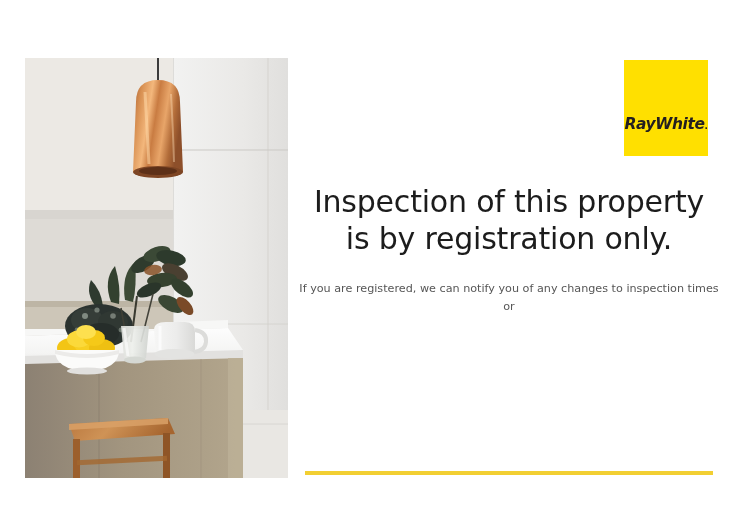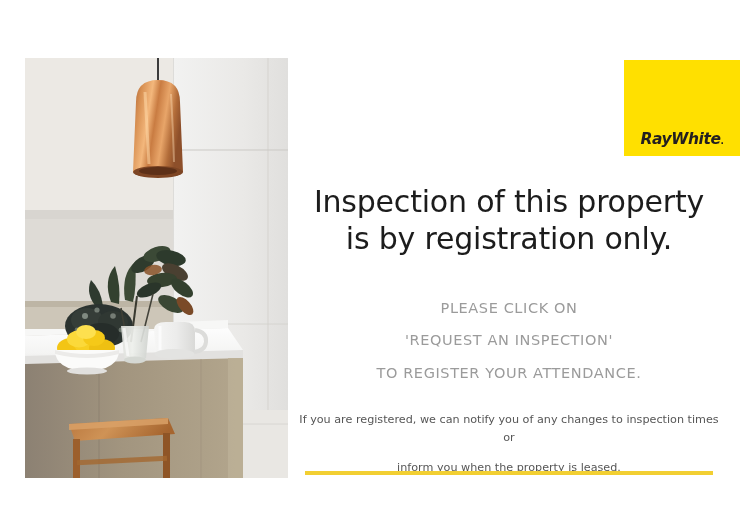--- a/index.html
+++ b/index.html
@@ -30,27 +30,27 @@
     overflow: hidden;
     background: #d7d4cf;
   }
   .photo svg { display: block; width: 100%; height: 100%; }
 
   
   .logo {
     position: absolute;
     left: 624px;
     top: 60px;
-    width: 116px;
+    width: 84px;
     height: 96px;
     background: #ffe000;
     display: flex;
     align-items: flex-end;
     justify-content: center;
-    padding-bottom: 9px;
+    padding-bottom: 24px;
     box-sizing: border-box;
   }
   .logo-word {
     font-family: "DejaVu Sans", sans-serif;
     font-size: 15.5px;
     font-weight: 700;
     font-style: italic;
     color: #231f20;
     letter-spacing: -0.4px;
     white-space: nowrap;
@@ -265,28 +265,22 @@
     <span class="logo-word"><span>RayWhite</span><span class="tm">.</span></span>
   </div>
 
   <div class="content">
 
     <h1 class="headline">
       <span class="ln">Inspection of this property</span>
       <span class="ln">is by registration only.</span>
     </h1>
 
-    <div class="instructions">
-      <span class="ln">PLEASE CLICK ON</span>
-      <span class="ln">'REQUEST AN INSPECTION'</span>
-      <span class="ln">TO REGISTER YOUR ATTENDANCE.</span>
-    </div>
 
     <div class="finePrint">
       <span class="ln">If you are registered, we can notify you of any changes to inspection times or</span>
-      <span class="ln">inform you when the property is leased.</span>
     </div>
 
   </div>
 
   <div class="rule"></div>
 
 </div>
 
 </body></html>

